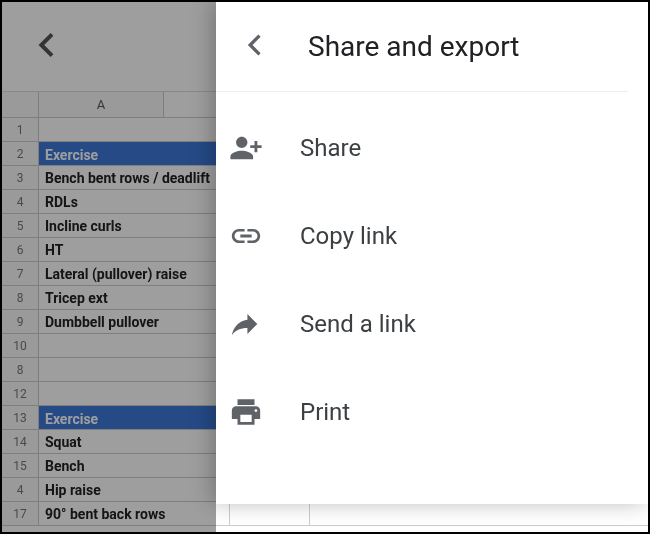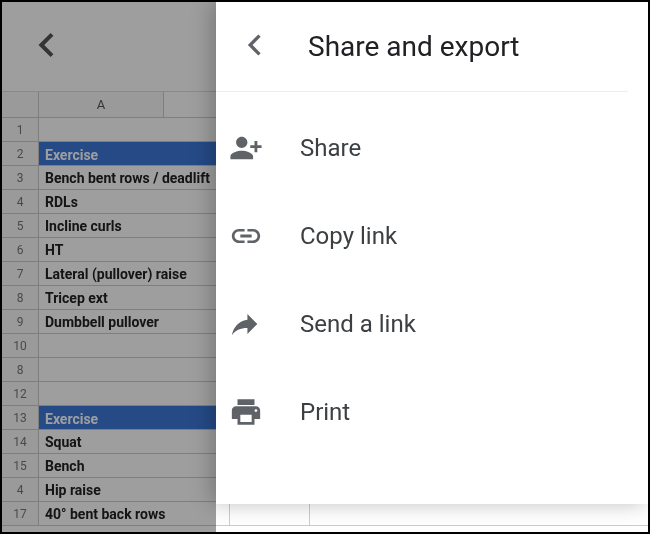--- a/index.html
+++ b/index.html
@@ -129,21 +129,21 @@
             <div class="cellA">Bench</div>
             <div class="cellB"></div>
           </div>
           <div class="row">
             <div class="row-label">4</div>
             <div class="cellA">Hip raise</div>
             <div class="cellB"></div>
           </div>
           <div class="row">
             <div class="row-label">17</div>
-            <div class="cellA">40° bent back rows</div>
+            <div class="cellA">90° bent back rows</div>
             <div class="cellB"></div>
           </div>
         </div>
     </div>
   </div>
 
   <div class="scrim"></div>
 
   <div class="panel">
     <div class="panel-header">

